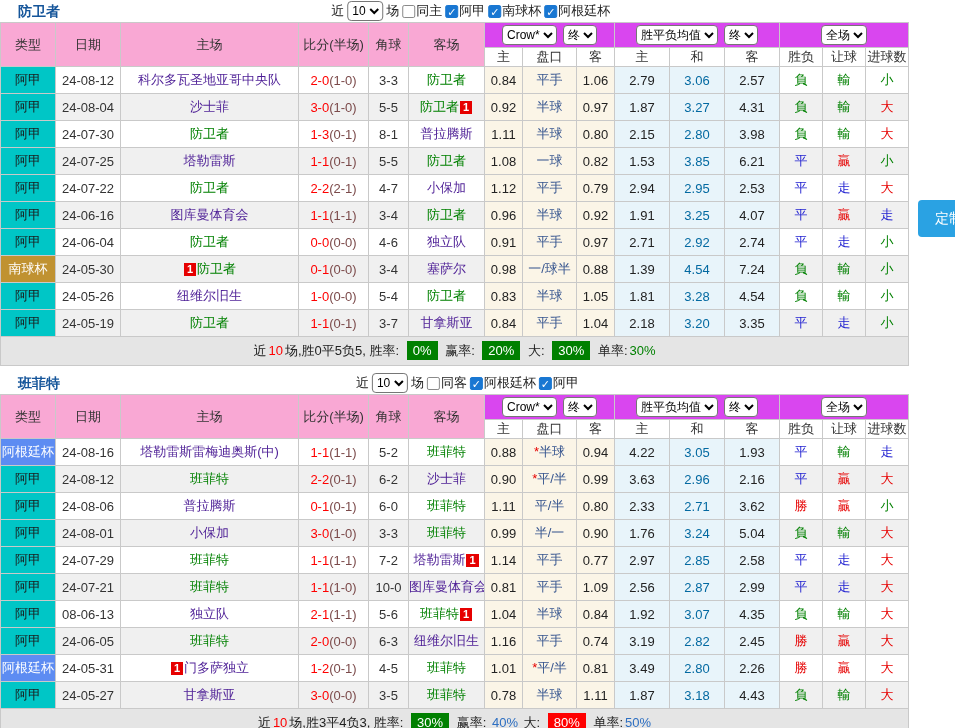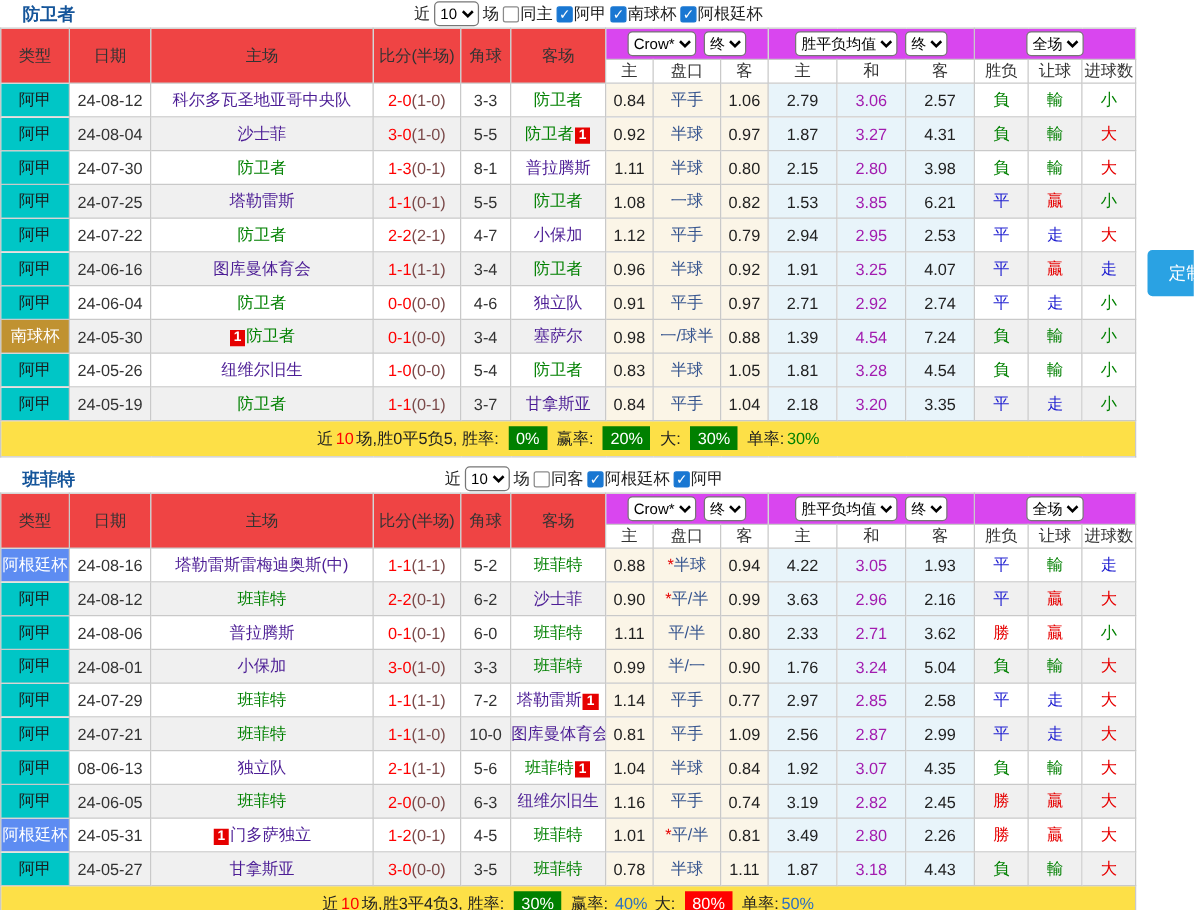--- a/index.html
+++ b/index.html
@@ -13,43 +13,43 @@
   .controls { position:absolute; left:50%; top:1px; transform:translateX(-44%);
               display:flex; align-items:center; gap:3px; white-space:nowrap; height:20px; }
   .lbl { color:#222; }
   select { font-size:12px; height:20px; border:1px solid #767676; border-radius:4px; background:#fff; }
   .cb { display:inline-block; width:13px; height:13px; border:1px solid #8a8a8a; border-radius:2px;
         background:#fff; font-size:11px; line-height:12px; text-align:center; color:#fff; cursor:pointer; }
   .cb.on { background:#1977d2; border-color:#1977d2; }
   .cbgroup { display:inline-flex; align-items:center; gap:1px; }
   table.grid { border-collapse:collapse; width:908px; table-layout:fixed; }
   .grid th, .grid td { border:1px solid #c9c9c9; text-align:center; overflow:hidden; white-space:nowrap; }
-  th.main { background:#ef4444; font-weight:normal; color:#333; }
+  th.main { background:#f9a8d4; font-weight:normal; color:#333; }
   th.selcell { height:25px; background:#d946ef; font-weight:normal; }
   th.selcell select { margin:0 3px; }
   th.sub { height:17px; background:#fff; font-weight:normal; color:#333; }
   tbody td { height:27px; background:#fff; }
   tbody tr.alt td { background:#f0f0f0; }
   td.type.t-cyan  { background:#00c6c6 !important; color:#1a1a1a; }
   td.type.t-gold  { background:#c09231 !important; color:#fff; }
   td.type.t-blue  { background:#5d8cf2 !important; color:#fff; }
   td.date, td.corner { color:#333; }
   .team { color:#4c1d95; }
   .team.subject { color:#008000; }
   .badge { display:inline-block; background:#e60000; color:#fff; font-size:11px; font-weight:bold;
            line-height:13px; padding:0 3px; margin:0 1px; }
   .ft { color:#ff0000; }
   .ht { color:#7b4a4a; }
   td.crow { background:#fbf5e7 !important; color:#222; }
   td.crow.hcap { color:#36558f; }
   .star { color:#e60000; }
   td.avg { background:#e8f4fa !important; color:#222; }
-  td.avg.mid { color:#a21caf; }
+  td.avg.mid { color:#0369a1; }
   td.res.red { color:#e60000; } td.res.blue { color:#1c1cd0; } td.res.green { color:#008000; }
-  td.summary { height:29px; background:#fde047; color:#222; }
+  td.summary { height:29px; background:#e5e5e5; color:#222; }
   .sp { margin:0 1px; }
   .sp.red { color:#ff0000; } .sp.green { color:#008000; } .sp.blue { color:#2d6fc2; }
   .sp.box-green { background:#008000; color:#fff; padding:2px 6px; margin:0 3px; }
   .sp.box-red   { background:#ff0000; color:#fff; padding:2px 6px; margin:0 3px; }
   .customize-btn { position:absolute; left:918px; top:200px; width:62px; height:37px;
                    background:#2aa2e3; color:#fff; font-size:14px; text-align:center; line-height:37px;
                    border:none; border-radius:4px; cursor:pointer; font-family:inherit; }
 </style>
 </head>
 <body>

